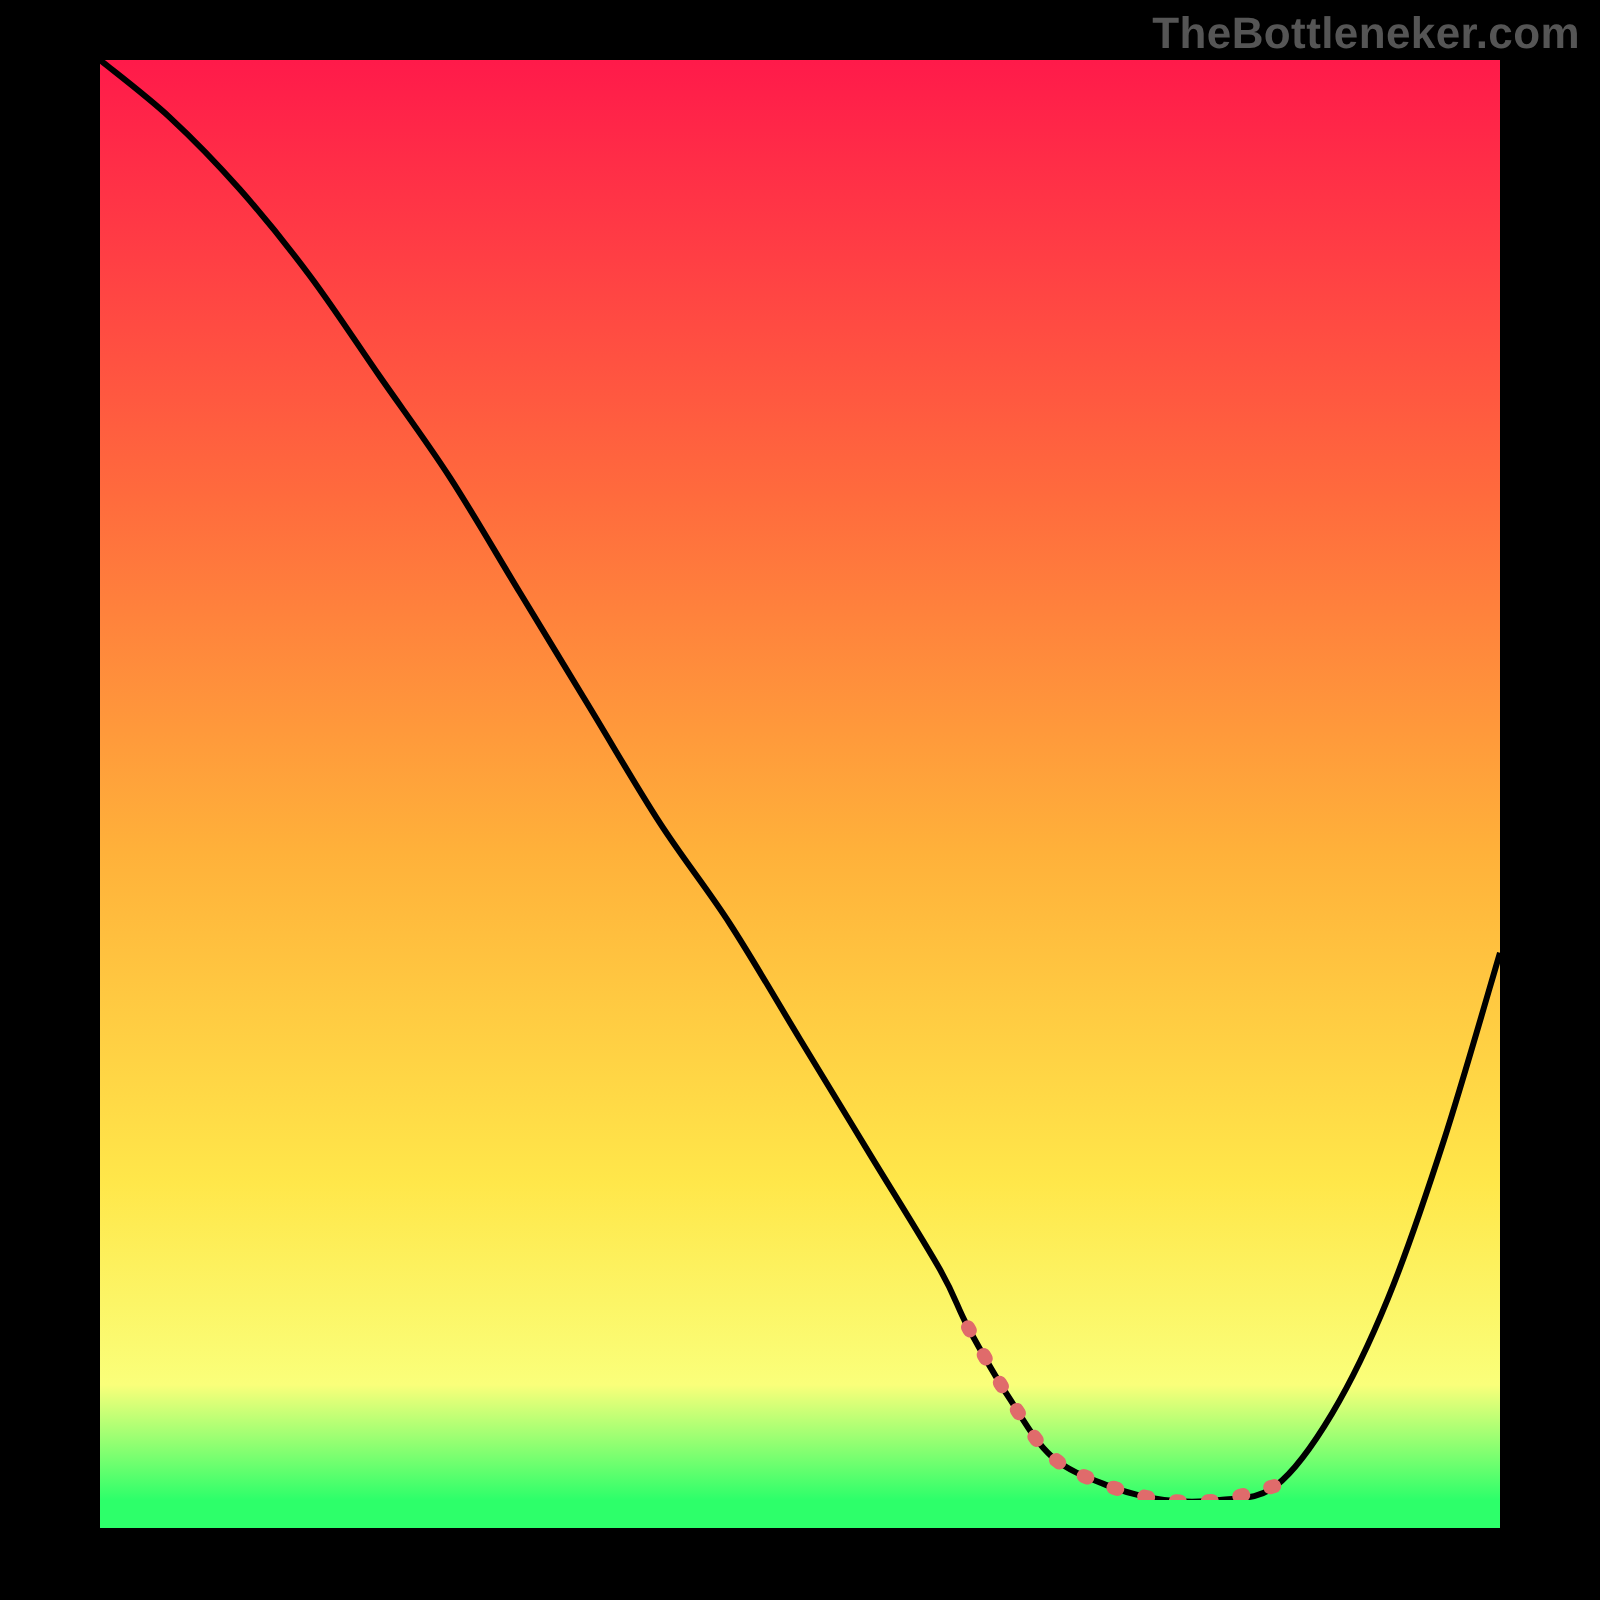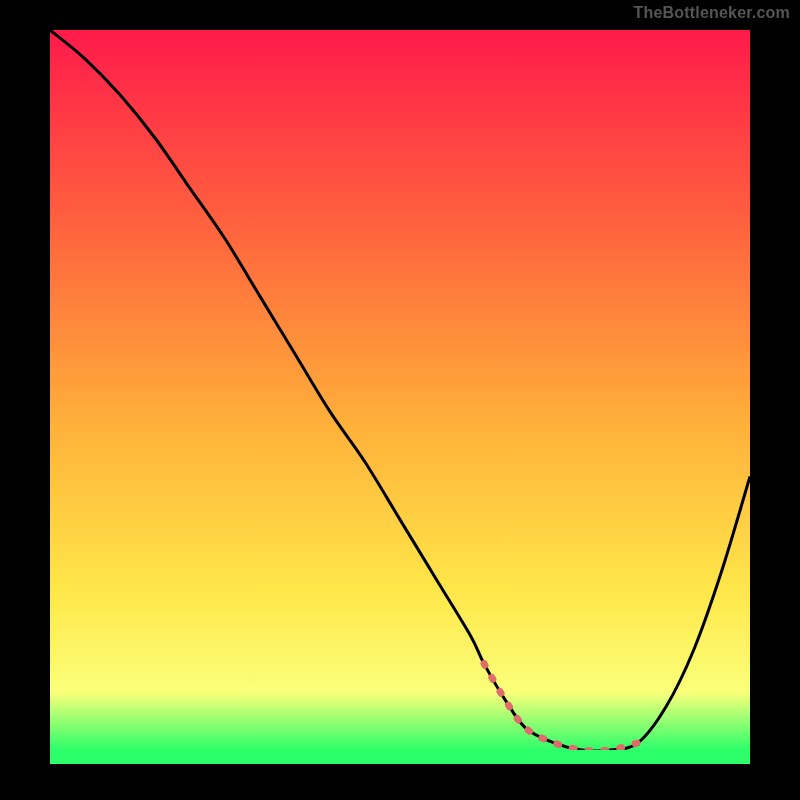--- a/index.html
+++ b/index.html
@@ -15,21 +15,21 @@
     position: relative;
     width: 800px;
     height: 800px;
     background: #000;
   }
   .watermark {
     position: absolute;
     top: 4px;
     right: 10px;
     color: #555;
-    font-size: 16px;
+    font-size: 22px;
     font-weight: bold;
     letter-spacing: 0.2px;
     z-index: 10;
   }
   .plot {
     position: absolute;
     left: 50px;
     top: 30px;
     width: 700px;
     height: 720px;

